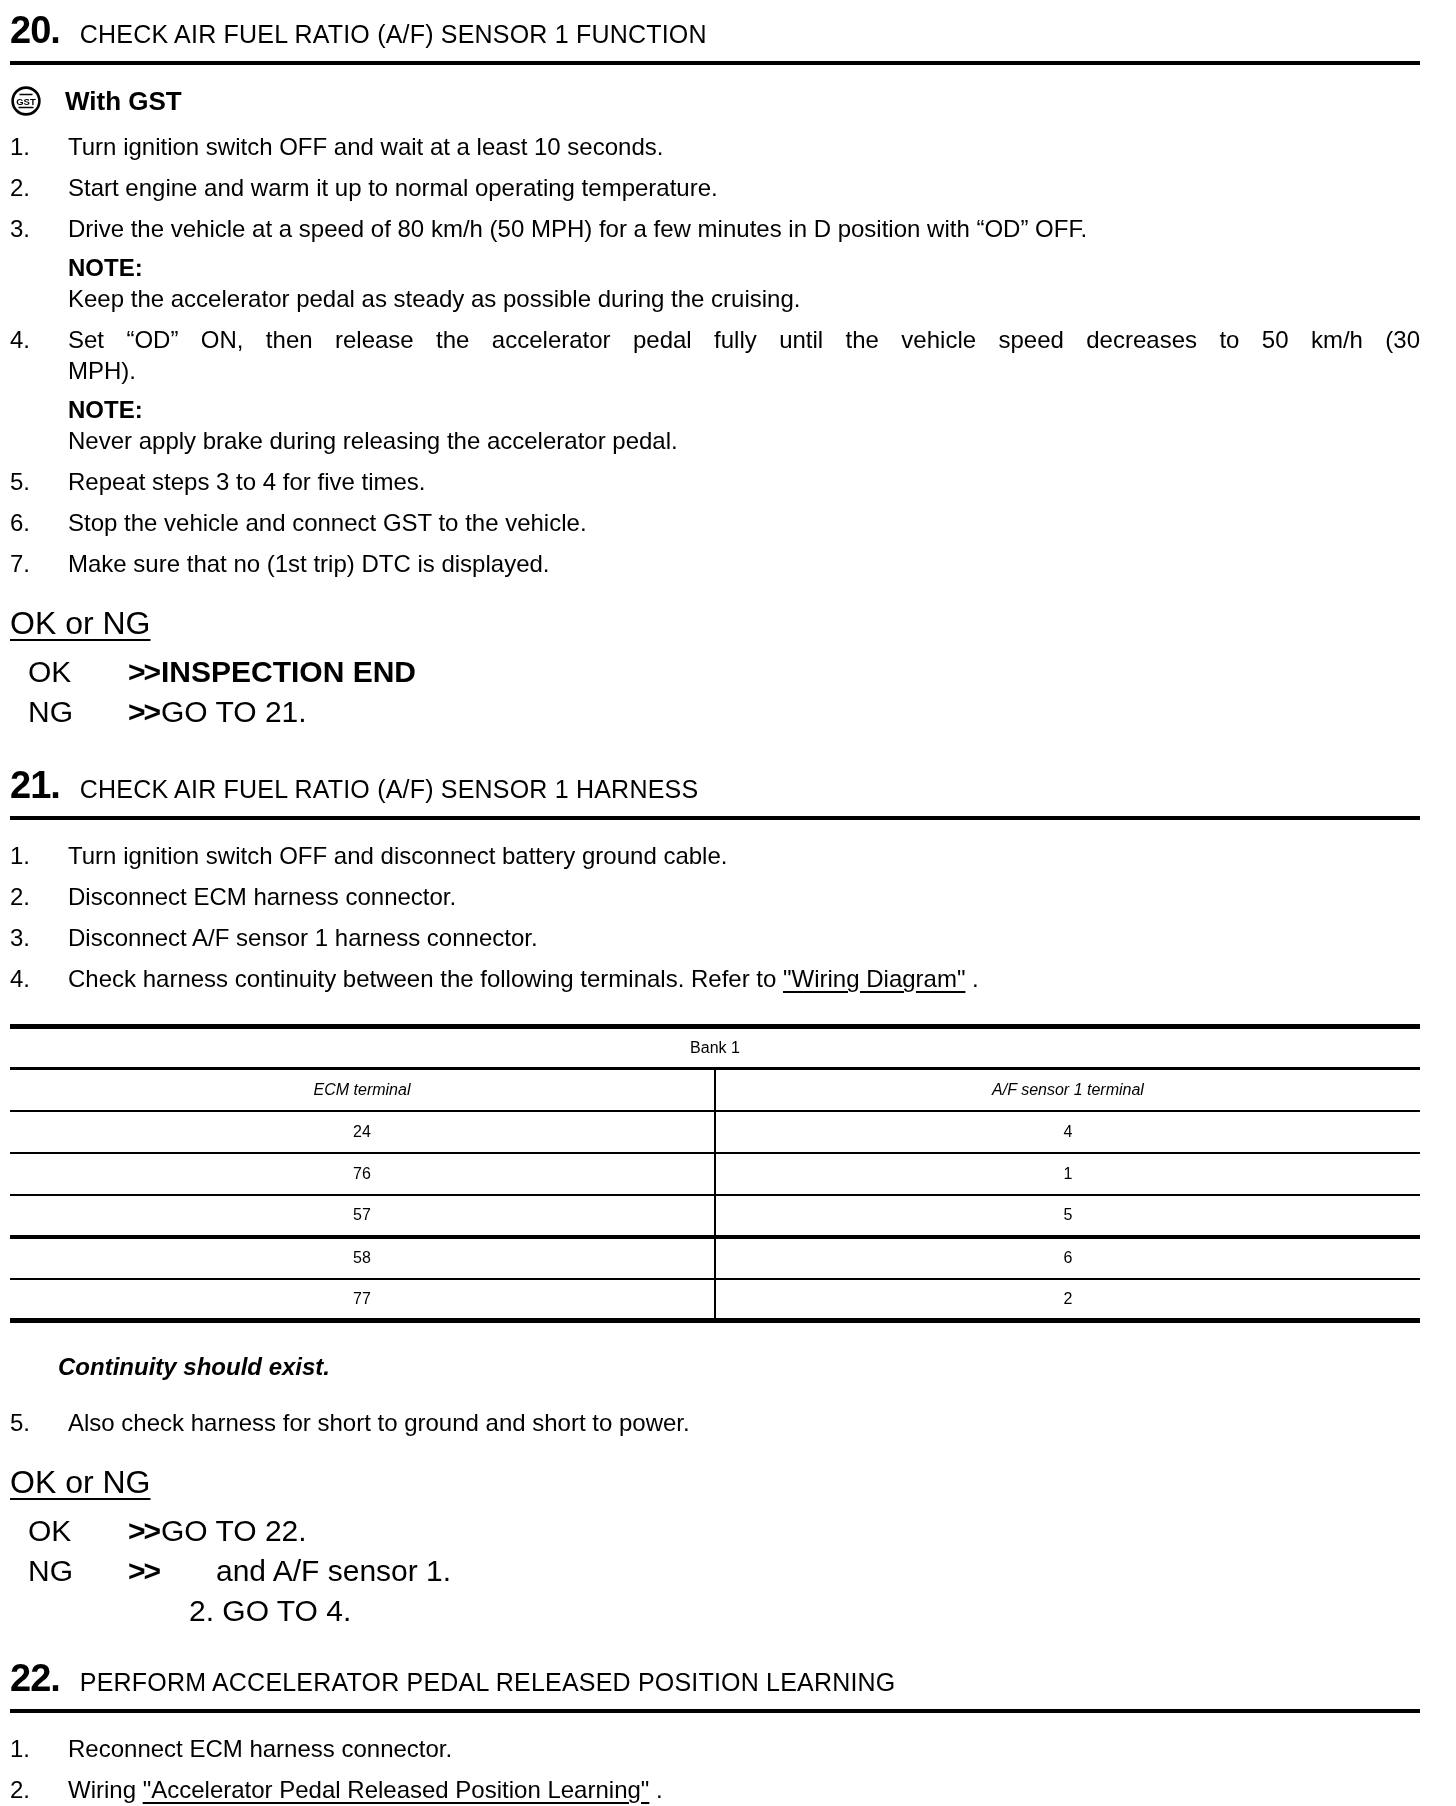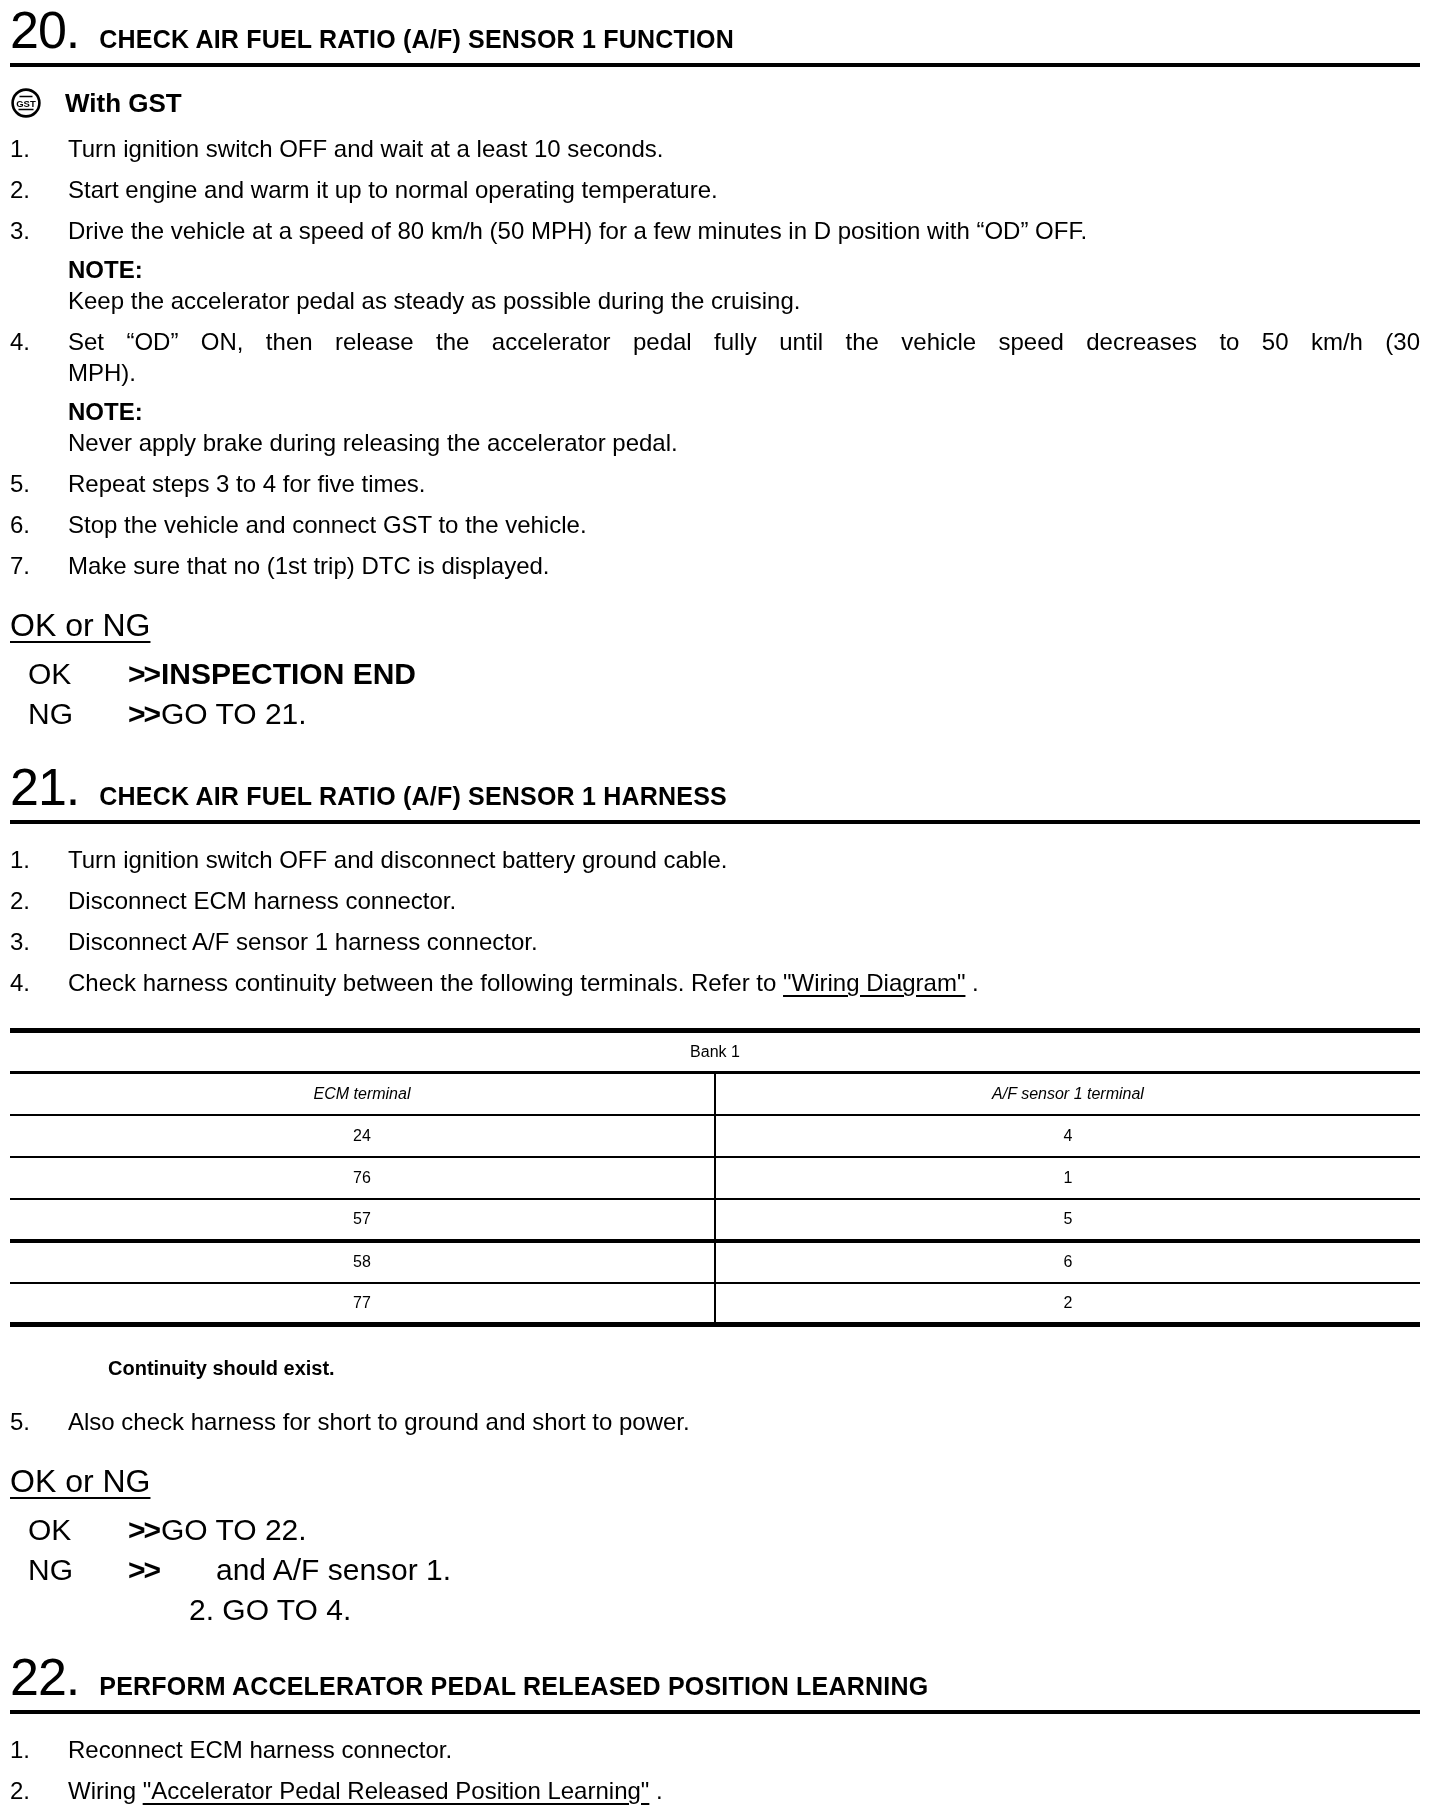--- a/index.html
+++ b/index.html
@@ -5,22 +5,22 @@
   * { box-sizing: border-box; margin: 0; padding: 0; }
   html, body { background: #ffffff; }
   body {
     width: 1456px; height: 1806px; overflow: hidden;
     color: #000; font-family: "Liberation Sans", sans-serif;
   }
   .page { padding: 8px 36px 0 10px; }
 
   
   .sec-head { display: flex; align-items: baseline; gap: 20px; }
-  .sec-num { font-size: 52px; line-height: 44px; letter-spacing: -1px; }
-  .sec-title { font-size: 25px; font-weight: 700; letter-spacing: 0.2px; }
+  .sec-num { font-size: 38px; line-height: 44px; letter-spacing: -1px; font-weight: bold; }
+  .sec-title { font-size: 25px; font-weight: 400; letter-spacing: 0.2px; }
   .rule { height: 4px; background: #000; margin: 9px 0 20px 0; }
   .sec-21 .sec-head { margin-top: 36px; }
   .sec-22 .sec-head { margin-top: 30px; }
 
   
   .subhead { display: flex; align-items: center; gap: 23px; margin: 0 0 14px 0; }
   .subhead-label { font-size: 26px; font-weight: 700; }
   .gst-icon { display: inline-flex; }
 
   
@@ -54,21 +54,21 @@
   .spec-table td { text-align: center; height: 42px; padding: 0; }
   .caption-row td { border-bottom: 3px solid #000; }
   .head-row td { border-bottom: 2px solid #000; font-style: italic; }
   .head-row td:first-child, .data-row td:first-child {
     border-right: 2px solid #000; width: 50%;
   }
   .data-row td { border-bottom: 2px solid #000; }
   .data-row.thick td { border-bottom: 4px solid #000; }
   .data-row.last td { border-bottom: none; }
 
-  .spec-note { font-size: 20px; font-weight: 700; margin: 30px 0 0 98px; }
+  .spec-note { font-size: 24px; font-weight: 700; margin: 30px 0 0 48px; font-style: italic; }
   .step-5 { margin-top: 26px; }
 </style>
 </head>
 <body>
 
 <div class="page">
 
   <section class="sec-20">
     <div class="sec-head">
       <span class="sec-num">20.</span>

